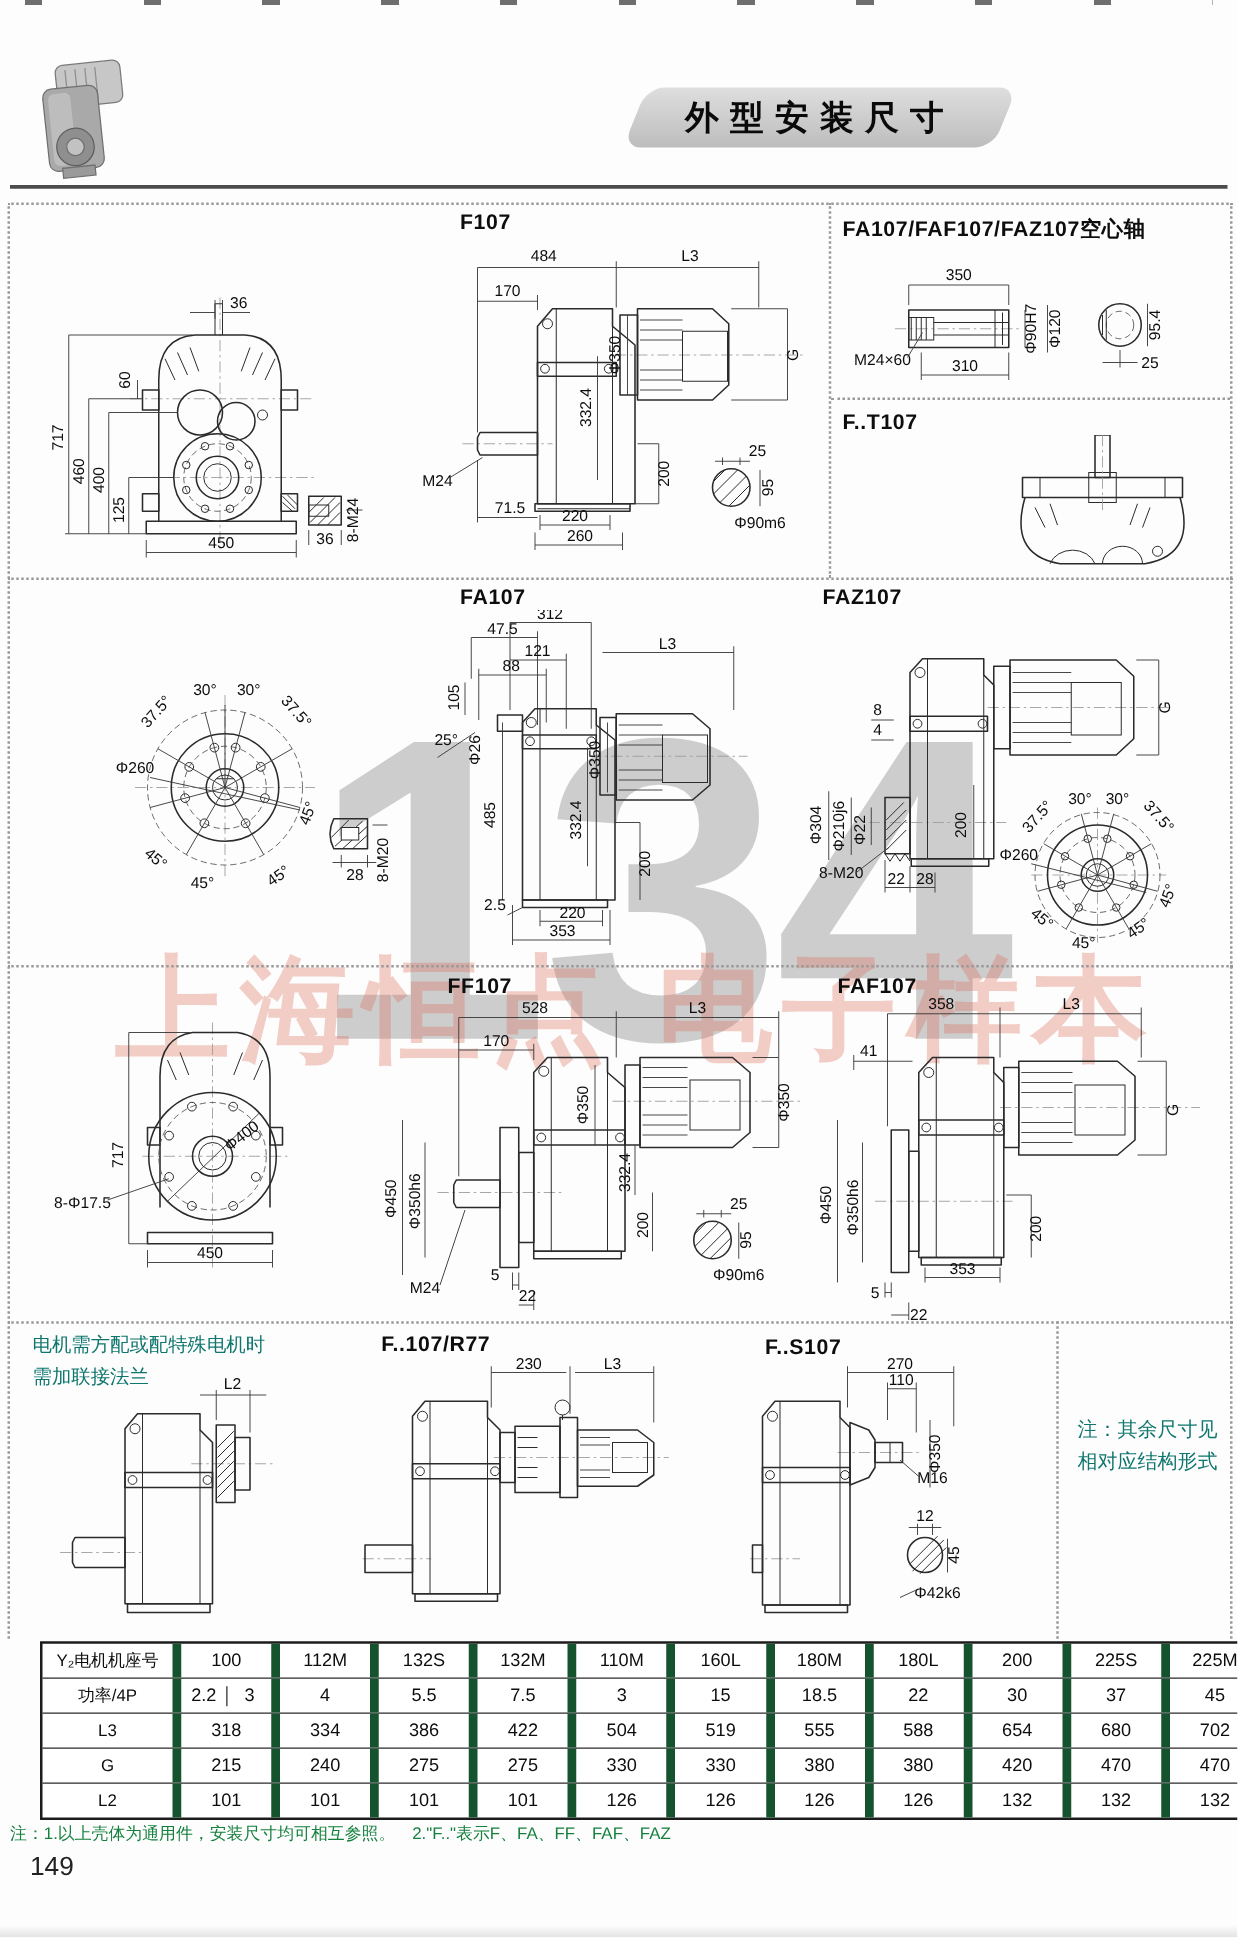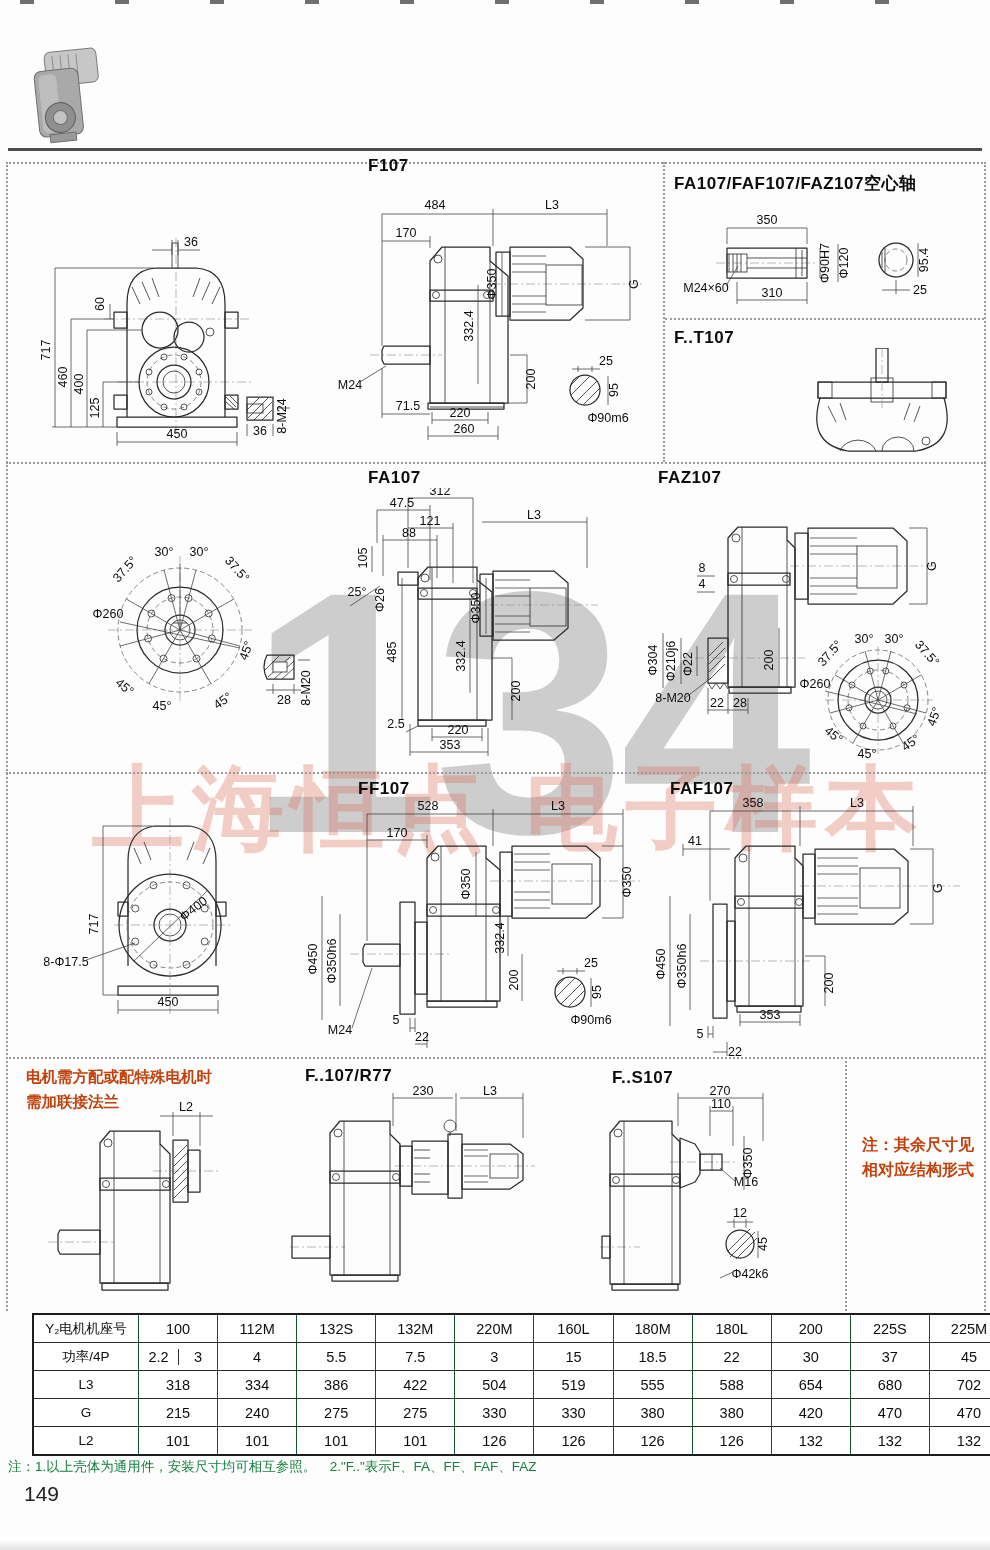--- a/index.html
+++ b/index.html
@@ -21,25 +21,25 @@
   .rule{position:absolute;left:8px;top:148px;width:974px;height:3px;background:#4c4c4c;z-index:2;}
   .top-marks{position:absolute;left:20px;top:0;width:950px;height:4px;opacity:.65;z-index:2;
      background:repeating-linear-gradient(90deg,#222 0 14px,transparent 14px 95px);}
   .dwg{position:absolute;z-index:2;}
   svg .o{fill:none;stroke:#2b2b2b;stroke-width:1.25;stroke-linejoin:round;}
   svg .o2{fill:none;stroke:#2b2b2b;stroke-width:.8;}
   svg .d{fill:none;stroke:#3c3c3c;stroke-width:.75;}
   svg .cl{fill:none;stroke:#9b9b9b;stroke-width:.7;stroke-dasharray:9 3 2 3;}
   svg .dash{fill:none;stroke:#555;stroke-width:.7;stroke-dasharray:5 3;}
   svg text.t{font:12.5px "Liberation Sans",sans-serif;fill:#0d0d0d;text-anchor:middle;}
-  .cn-note{position:absolute;font-size:15.5px;font-weight:700;color:#c2410c;z-index:4;line-height:25px;}
+  .cn-note{position:absolute;font-size:15.5px;font-weight:400;color:#0f766e;z-index:4;line-height:25px;}
   .tbl{position:absolute;left:8px;top:1313px;width:974px;border:2px solid #1c1c1c;background:rgba(255,255,255,.92);z-index:4;margin-left:24px;}
   .trow{display:grid;grid-template-columns:104px repeat(11,1fr);height:27px;border-top:1px solid #2b2b2b;}
   .trow.first{border-top:none;}
-  .tc{border-left:1px solid #14532d;display:flex;align-items:center;justify-content:center;
+  .tc{border-left:7px solid #14532d;display:flex;align-items:center;justify-content:center;
       font-size:14.5px;color:#0d0d0d;overflow:hidden;}
   .tc.lab{border-left:none;font-size:13.5px;}
   .tc.split{padding:0;display:grid;grid-template-columns:1fr 1fr;}
   .tc.split span{display:flex;align-items:center;justify-content:center;text-align:center;}
   .tc.split span:last-child{border-left:1px solid #2b2b2b;}
   .footnote{position:absolute;left:8px;top:1458px;font-size:13.5px;color:#15803d;z-index:4;}
   .pageno{position:absolute;left:24px;top:1482px;font-size:21px;color:#222;z-index:4;}
   .bottom-shade{position:absolute;left:0;top:1540px;width:990px;height:10px;
       background:linear-gradient(#fdfdfd,#e3e3e3);z-index:2;}
 </style>
@@ -58,20 +58,24 @@
       <line x1="48" y1="12" x2="48" y2="38" stroke="#8e8e8e"></line>
         <line x1="56" y1="12" x2="56" y2="38" stroke="#8e8e8e"></line>
       <rect x="12" y="26" width="44" height="66" rx="7" fill="#a9a9a9" stroke="#6f6f6f"></rect>
       <rect x="16" y="30" width="18" height="58" rx="5" fill="#bdbdbd" stroke="none"></rect>
       <circle cx="34" cy="74" r="15" fill="#8f8f8f" stroke="#5f5f5f"></circle>
       <circle cx="34" cy="74" r="7" fill="#c2c2c2" stroke="#6f6f6f"></circle>
       <rect x="22" y="90" width="26" height="8" fill="#9a9a9a" stroke="#6f6f6f"></rect>
     </g>
   </svg>
 
+  <div class="banner">
+    <div class="bg"></div>
+    <div class="txt">外型安装尺寸</div>
+  </div>
   <div class="rule"></div>
 
   <div class="wm-big">134</div>
   <div class="wm-red">上海恒点 电子样本</div>
 
   <div class="dot-h" style="left:6px;top:162px;width:980px"></div>
   <div class="dot-v" style="left:6px;top:162px;height:1149px"></div>
   <div class="dot-v" style="left:984px;top:162px;height:1149px"></div>
   <div class="dot-v" style="left:663px;top:162px;height:300px"></div>
   <div class="dot-h" style="left:665px;top:318px;width:319px"></div>
@@ -139,21 +143,21 @@
     <rect class="o" x="233" y="205" width="26" height="23"></rect>
     <path class="o2" d="M234,226 L254,206 M240,228 L258,210 M248,228 L258,218 M233,218 L245,206"></path>
     <rect x="233" y="212" width="16" height="9" fill="#fff" class="o2" stroke="#2b2b2b"></rect>
     <line class="d" x1="233" y1="232" x2="233" y2="244"></line>
       <line class="d" x1="259" y1="232" x2="259" y2="244"></line>
     <text class="t" x="246" y="243">36</text>
     <line class="d" x1="263" y1="216" x2="276" y2="216"></line>
     <text class="t" transform="rotate(-90 272 224)" x="272" y="224">8-M24</text>
   </svg>
 
-  <div class="sec-title" style="left:368px;top:156px">F107</div>
+  <div class="sec-title" style="left:368px;top:168px">F107</div>
   <svg class="dwg" style="left:330px;top:186px" width="336" height="278" viewBox="0 0 336 278">
     <defs>
         <clipPath id="cpa">
           <circle cx="255" cy="204" r="15"></circle>
         </clipPath>
       </defs>
     <line class="cl" x1="40" y1="169" x2="112" y2="169"></line>
       <line class="cl" x1="162" y1="98" x2="312" y2="98"></line>
 
     <line class="d" x1="52" y1="28" x2="163" y2="28"></line>
@@ -715,21 +719,21 @@
     <div>相对应结构形式</div>
   </div>
 
   <div class="tbl">
     <div class="trow first">
       <div class="tc lab">Y₂电机机座号</div>
       <div class="tc">100</div>
       <div class="tc">112M</div>
       <div class="tc">132S</div>
       <div class="tc">132M</div>
-      <div class="tc">220M</div>
+      <div class="tc">110M</div>
       <div class="tc">160L</div>
       <div class="tc">180M</div>
       <div class="tc">180L</div>
       <div class="tc">200</div>
       <div class="tc">225S</div>
       <div class="tc">225M</div>
     </div>
     <div class="trow">
       <div class="tc lab">功率/4P</div>
       <div class="tc split">

